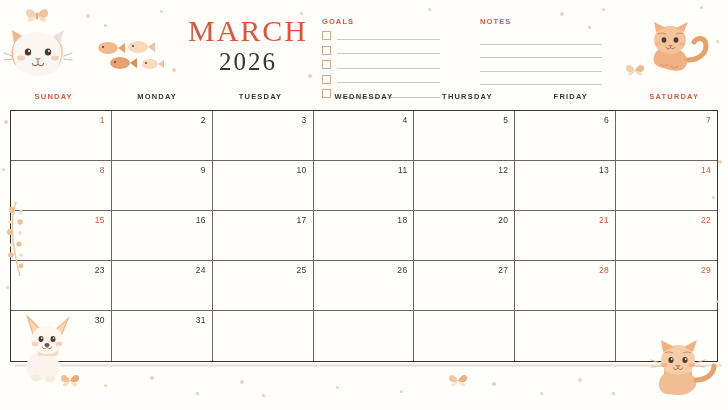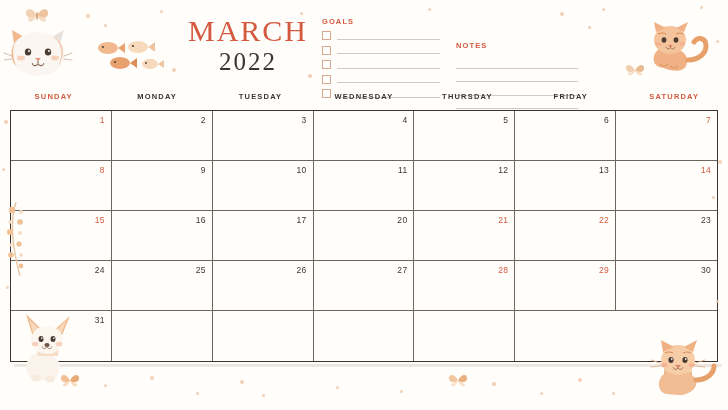--- a/index.html
+++ b/index.html
@@ -59,21 +59,21 @@
     top: 17px;
   }
   .panel-label {
     font-size: 7.5px;
     font-weight: bold;
     letter-spacing: 1.1px;
     color: #d4593f;
     margin-bottom: 5px;
   }
   .goals { left: 322px; width: 118px; }
-  .notes { left: 456px; width: 122px; margin-top: 24px; }
+  .notes { left: 480px; width: 122px; }
 
   .goal-row {
     display: flex;
     align-items: center;
     margin-bottom: 5.5px;
   }
   .goal-box {
     width: 7px;
     height: 7px;
     border: 1px solid #d9a98f;
@@ -170,21 +170,21 @@
 </style>
 </head>
 <body>
 
 <div class="page">
 
   <div class="header">
 
     <div class="title-block">
       <div class="title-month">MARCH</div>
-      <div class="title-year">2022</div>
+      <div class="title-year">2026</div>
     </div>
 
     <div class="panel goals">
       <div class="panel-label">GOALS</div>
       <div>
         <div class="goal-row">
           <div class="goal-box"></div>
           <div class="goal-line"></div>
         </div>
         <div class="goal-row">
@@ -272,20 +272,23 @@
         <div class="daynum weekend">14</div>
       </div>
       <div class="cell">
         <div class="daynum weekend">15</div>
       </div>
       <div class="cell">
         <div class="daynum">16</div>
       </div>
       <div class="cell">
         <div class="daynum">17</div>
+      </div>
+      <div class="cell">
+        <div class="daynum">18</div>
       </div>
       <div class="cell">
         <div class="daynum">20</div>
       </div>
       <div class="cell">
         <div class="daynum weekend">21</div>
       </div>
       <div class="cell">
         <div class="daynum weekend">22</div>
       </div>

